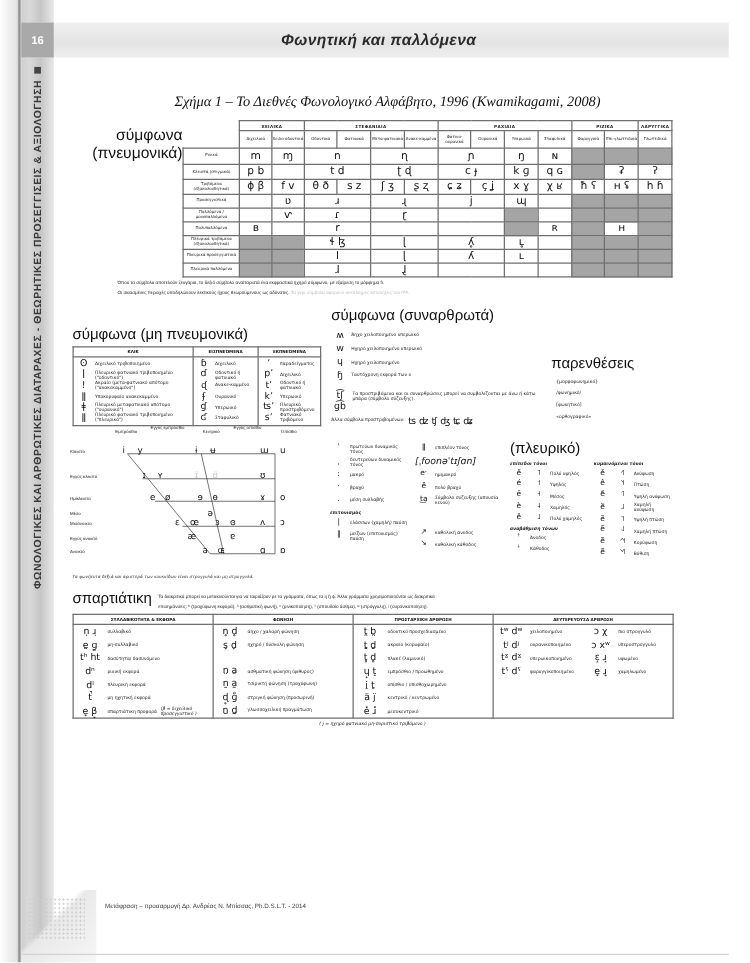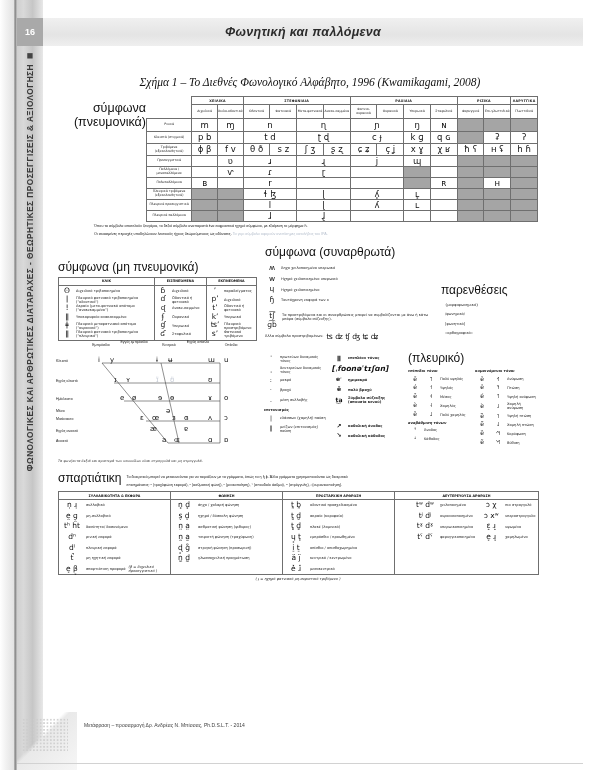--- a/index.html
+++ b/index.html
@@ -629,21 +629,21 @@
             <div class="mini-b" style="margin-top:4px;">επιτονισμός</div>
             <div class="ro" style="margin-top:3px">
                 <span class="s sym-sm">|</span>
                 <span class="t">ελάσσων (χαμηλή) παύση</span>
               </div>
             <div class="ro" style="margin-top:3px">
                 <span class="s sym-sm">‖</span>
                 <span class="t">μείζων (επιτονισμός) παύση</span>
               </div>
           </div>
-          <div style="flex:1;font-weight:bold;">
+          <div style="flex:1;">
             <div class="ro" style="margin-bottom:3px">
                 <span class="s sym-sm">ǁ</span>
                 <span class="t">επιπλέον τόνος</span>
               </div>
             <div class="sym" style="margin:3px 0;font-style:italic;">[ˌfoonəˈtɪʃɑn]</div>
             <div class="ro" style="margin-bottom:3px">
                 <span class="s sym-sm">eˑ</span>
                 <span class="t">ημιμακρό</span>
               </div>
             <div class="ro" style="margin-bottom:3px">
@@ -805,21 +805,21 @@
                 <span class="s sym" style="flex:0 0 24px">e̞ β̞</span>
                 <span class="t">σπαρτιάτικη προφορά</span>
                 <span class="t" style="font-style:italic">(β̞ = διχειλικό προσεγγιστικό )</span>
               </div>
         </td>
         <td style="vertical-align:top;padding:1px;">
           <div class="ro" style="margin-bottom:2px">
                 <span class="s sym" style="flex:0 0 24px">n̥ d̥</span>
                 <span class="t">άηχο / χαλαρή φώνηση</span>
               </div>
-          <div class="ro" style="margin-bottom:2px">
+          <div class="ro" style="margin-bottom:12px">
                 <span class="s sym" style="flex:0 0 24px">s̬ d̬</span>
                 <span class="t">ηχηρό / δύσκολη φώνηση</span>
               </div>
           <div class="ro" style="margin-bottom:2px">
                 <span class="s sym" style="flex:0 0 24px">n̤ a̤</span>
                 <span class="t">ασθματική φώνηση (ψιθυρος)</span>
               </div>
           <div class="ro" style="margin-bottom:2px">
                 <span class="s sym" style="flex:0 0 24px">n̰ a̰</span>
                 <span class="t">τσιρικτή φώνηση (τραχύφωνη)</span>
@@ -858,21 +858,21 @@
                 <span class="s sym" style="flex:0 0 24px">ä j̈</span>
                 <span class="t">κεντρικό / κεντρωμένο</span>
               </div>
           <div class="ro">
                 <span class="s sym" style="flex:0 0 24px">e̽ ɹ̽</span>
                 <span class="t">μεσοκεντρικό</span>
               </div>
         </td>
         <td style="vertical-align:top;padding:1px;">
           <div style="display:flex;gap:4px;">
-            <div style="flex:1;padding-left:16px;">
+            <div style="flex:1;">
               <div class="ro" style="margin-bottom:2px">
                     <span class="s sym" style="flex:0 0 26px">tʷ dʷ</span>
                     <span class="t">χειλοποιημένο</span>
                   </div>
               <div class="ro" style="margin-bottom:2px">
                     <span class="s sym" style="flex:0 0 26px">tʲ dʲ</span>
                     <span class="t">ουρανικοποιημένο</span>
                   </div>
               <div class="ro" style="margin-bottom:2px">
                     <span class="s sym" style="flex:0 0 26px">tˠ dˠ</span>

